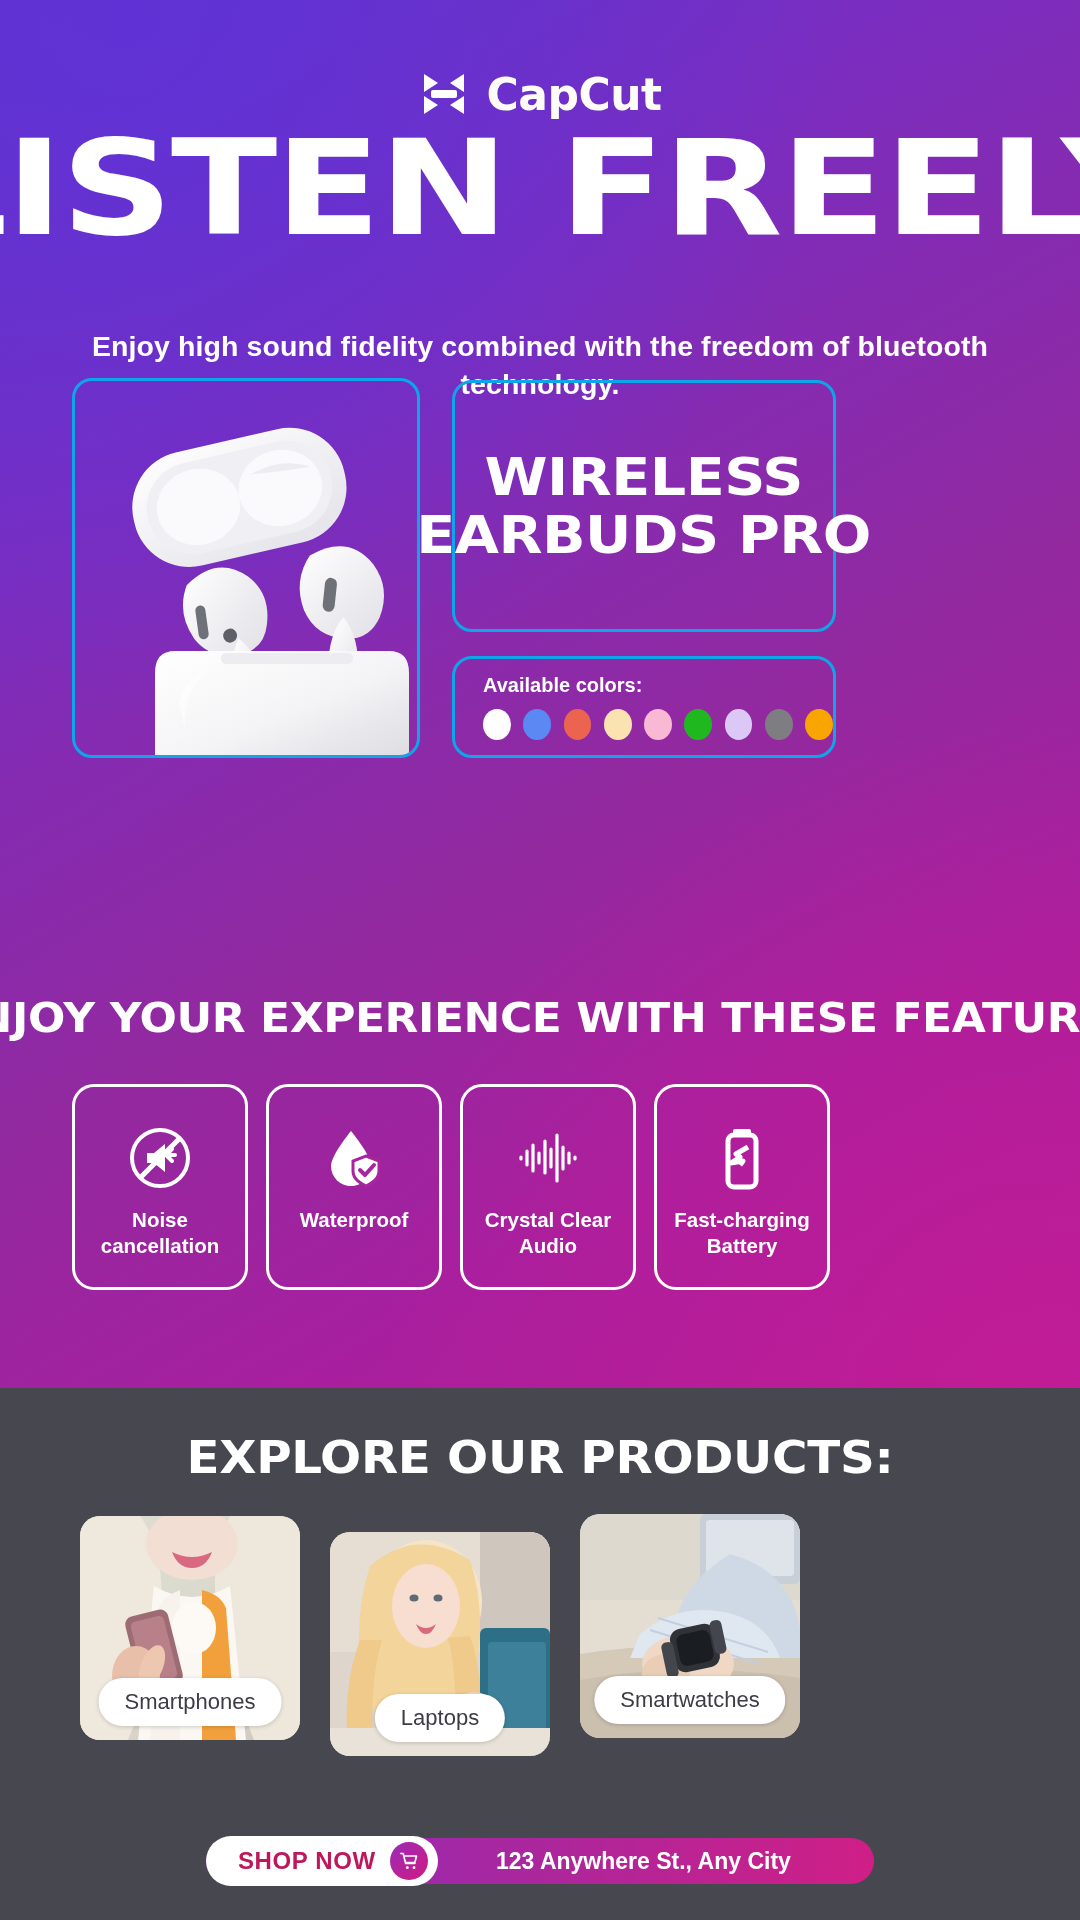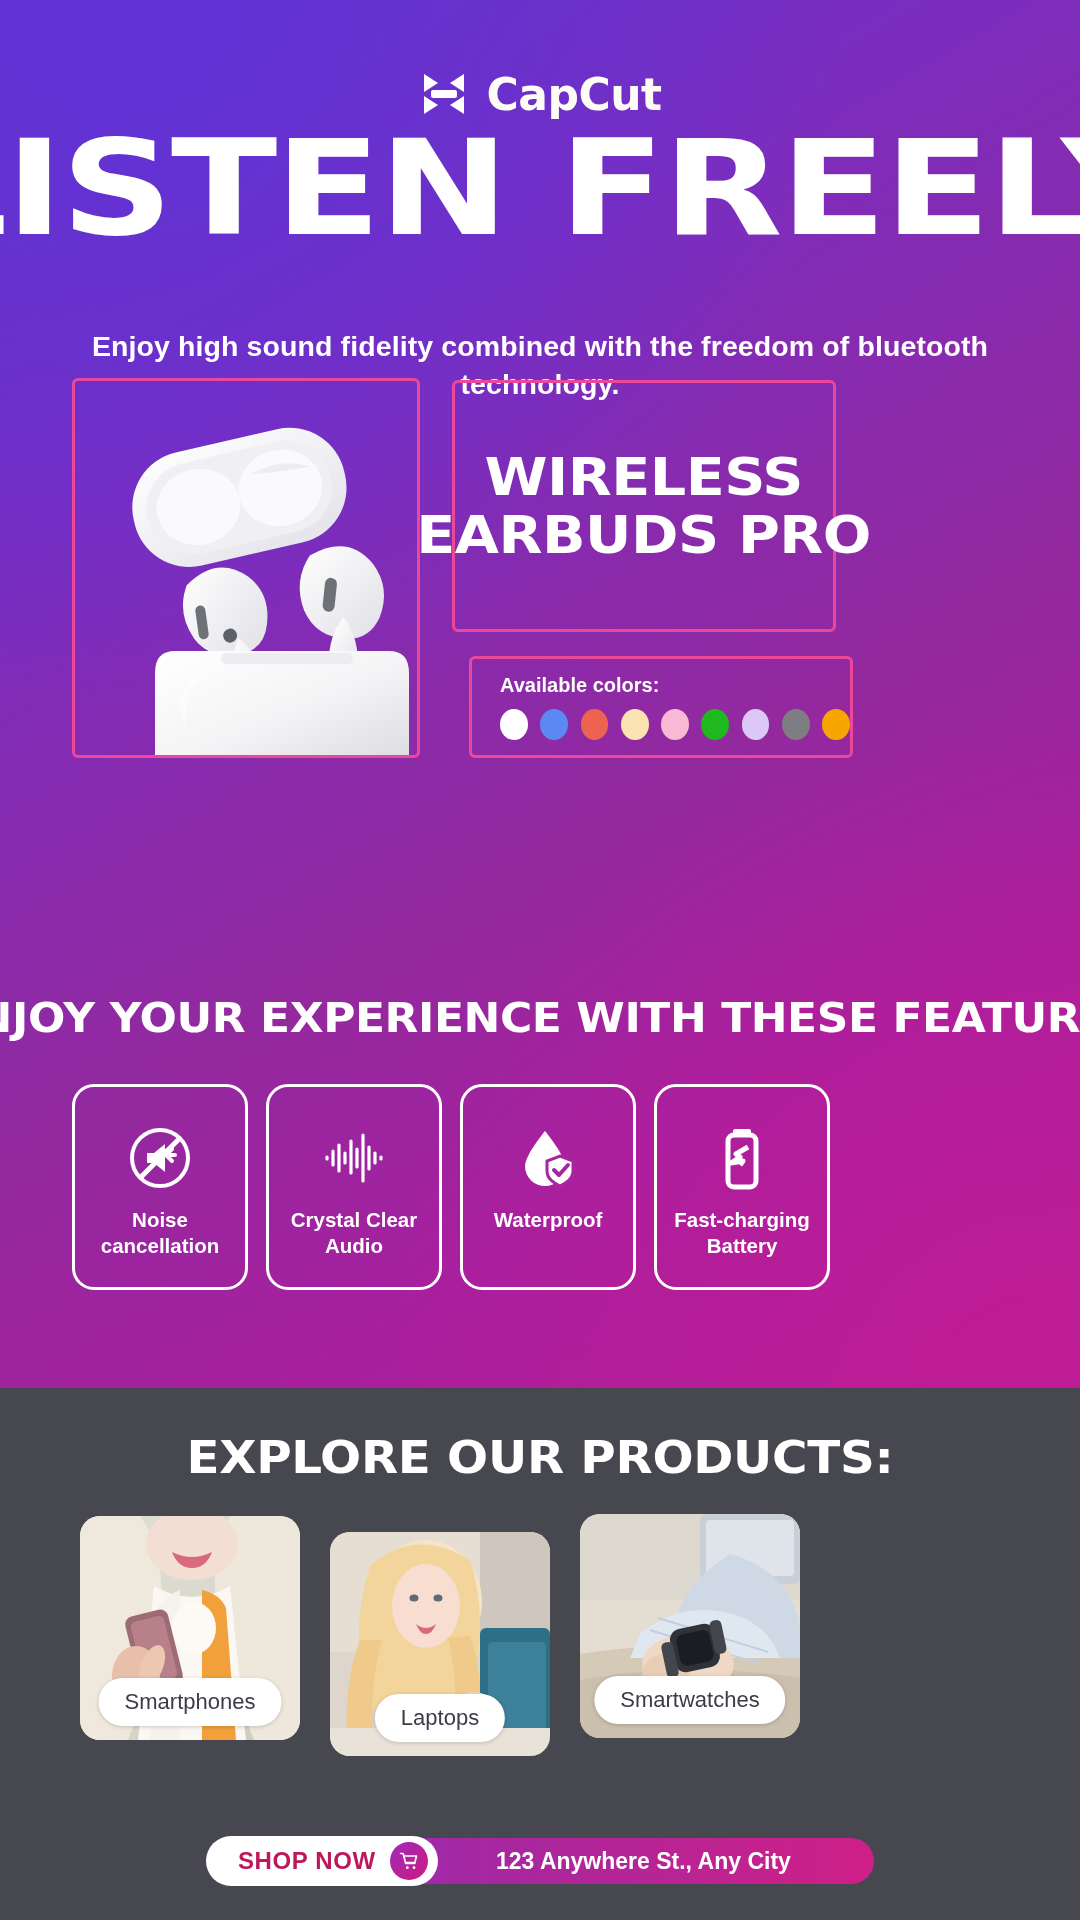--- a/index.html
+++ b/index.html
@@ -47,26 +47,26 @@
     white-space:nowrap;
   }
   .subhead{
     position:absolute;left:90px;top:328px;width:900px;text-align:center;
     color:#ffffff;font-size:28.5px;font-weight:700;line-height:1.32;
     letter-spacing:.1px;
   }
 
   
   .card{
-    position:absolute;border:3px solid #ec4899;border-radius:6px;box-sizing:border-box;
+    position:absolute;border:3px solid #0ea5e9;border-radius:20px;box-sizing:border-box;
   }
   .card-product{left:72px;top:378px;width:348px;height:380px;overflow:hidden;}
   .card-title{left:452px;top:380px;width:384px;height:252px;
     display:flex;flex-direction:column;align-items:center;justify-content:center;}
-  .card-colors{left:469px;top:656px;width:384px;height:102px;
+  .card-colors{left:452px;top:656px;width:384px;height:102px;
     display:flex;flex-direction:column;justify-content:center;padding-left:28px;box-sizing:border-box;}
 
   .prod-name{
     color:#ffffff;font-family:"DejaVu Sans",sans-serif;font-weight:700;
     font-size:52px;line-height:1.12;letter-spacing:-.5px;text-align:center;
     transform:scaleX(1.1);white-space:nowrap;
   }
   .colors-label{color:#ffffff;font-size:20px;font-weight:700;margin-bottom:12px;}
   .swatches{display:flex;gap:12.5px;align-items:center;}
   .swatch{width:31px;height:31px;border-radius:50%;display:block;}
@@ -237,46 +237,46 @@
             <path d="M45 24 l-6 6 M45 36 l-6 -6 M48 30 h-4" stroke="#ffffff" stroke-width="4" stroke-linecap="round" fill="none"></path>
             <line x1="14" y1="52" x2="52" y2="14" stroke="#ffffff" stroke-width="5" stroke-linecap="round"></line>
           </svg>
         </span>
         <div class="feat-label">Noise cancellation</div>
       </div>
 
       <div class="feat-card">
         <span>
           <svg class="feat-icon" viewBox="0 0 66 66" aria-hidden="true">
+            <path d="M30 6 C30 6 10 30 10 41 a20 20 0 0 0 40 0 C50 30 30 6 30 6 z" fill="#ffffff"></path>
+            <path d="M45 31 l13 5 v10 c0 8 -7 12 -13 15 c-6 -3 -13 -7 -13 -15 v-10 z" fill="#ffffff" stroke="#a9259f" stroke-width="3"></path>
+            <path d="M39 45 l5 5 l9 -10" fill="none" stroke="#a9259f" stroke-width="4" stroke-linecap="round" stroke-linejoin="round"></path>
+          </svg>
+        </span>
+        <div class="feat-label">Waterproof</div>
+      </div>
+
+      <div class="feat-card">
+        <span>
+          <svg class="feat-icon" viewBox="0 0 66 66" aria-hidden="true">
             <g stroke="#ffffff" stroke-width="3.2" stroke-linecap="round">
               <line x1="6" y1="32" x2="6" y2="34"></line>
               <line x1="12" y1="26" x2="12" y2="40"></line>
               <line x1="18" y1="20" x2="18" y2="46"></line>
               <line x1="24" y1="28" x2="24" y2="38"></line>
               <line x1="30" y1="16" x2="30" y2="48"></line>
               <line x1="36" y1="24" x2="36" y2="42"></line>
               <line x1="42" y1="10" x2="42" y2="56"></line>
               <line x1="48" y1="22" x2="48" y2="44"></line>
               <line x1="54" y1="28" x2="54" y2="38"></line>
               <line x1="60" y1="32" x2="60" y2="34"></line>
             </g>
           </svg>
         </span>
         <div class="feat-label">Crystal Clear Audio</div>
-      </div>
-
-      <div class="feat-card">
-        <span>
-          <svg class="feat-icon" viewBox="0 0 66 66" aria-hidden="true">
-            <path d="M30 6 C30 6 10 30 10 41 a20 20 0 0 0 40 0 C50 30 30 6 30 6 z" fill="#ffffff"></path>
-            <path d="M45 31 l13 5 v10 c0 8 -7 12 -13 15 c-6 -3 -13 -7 -13 -15 v-10 z" fill="#ffffff" stroke="#a9259f" stroke-width="3"></path>
-            <path d="M39 45 l5 5 l9 -10" fill="none" stroke="#a9259f" stroke-width="4" stroke-linecap="round" stroke-linejoin="round"></path>
-          </svg>
-        </span>
-        <div class="feat-label">Waterproof</div>
       </div>
 
       <div class="feat-card">
         <span>
           <svg class="feat-icon" viewBox="0 0 66 66" aria-hidden="true">
             <rect x="24" y="4" width="18" height="6" rx="2" fill="#ffffff"></rect>
             <rect x="19" y="10" width="28" height="52" rx="6" fill="none" stroke="#ffffff" stroke-width="5"></rect>
             <path d="M38 20 l-10 8 h7 l-9 9 h10 l-8 9" fill="none" stroke="#ffffff" stroke-width="0"></path>
             <path d="M39 22 l-12 7 l4 3 l-9 6 l12 -2 l-3 4" stroke="#ffffff" stroke-width="5" fill="none" stroke-linejoin="round"></path>
           </svg>

